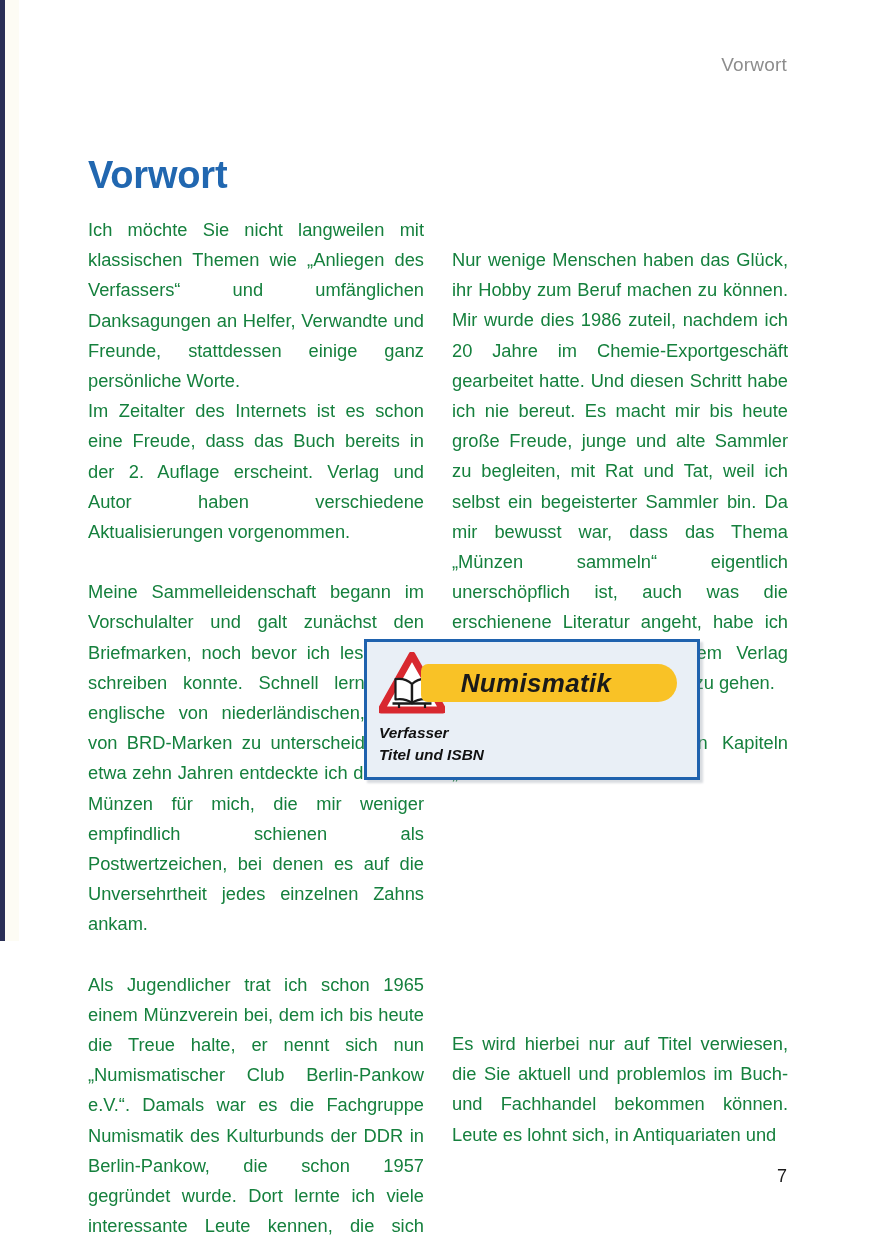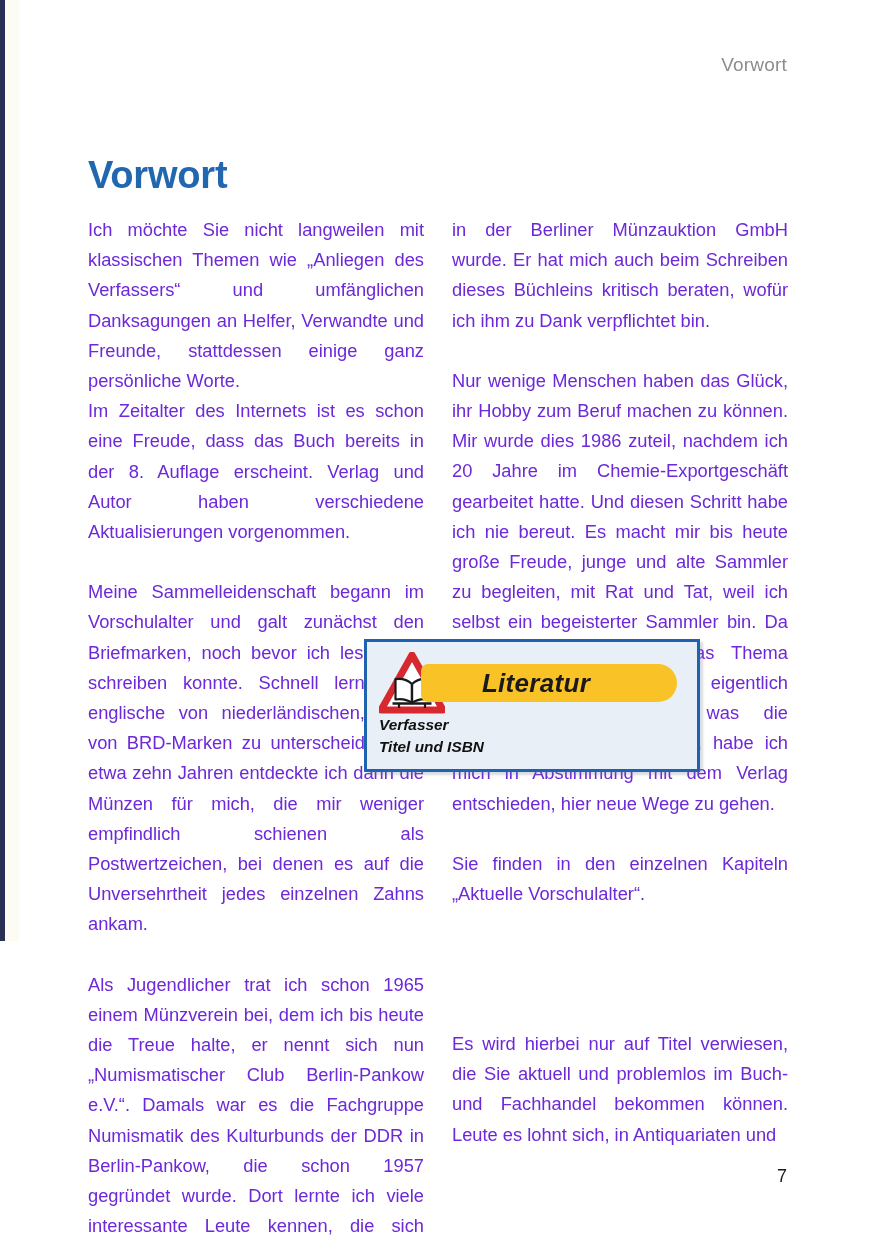--- a/index.html
+++ b/index.html
@@ -75,21 +75,21 @@
     top: 0;
     width: 336px;
   }
   .col-left  { left: 0; }
   .col-right { left: 364px; }
 
   .col p {
     margin: 0;
     font-size: 18.3px;
     line-height: 30.2px;
-    color: #6d28d9;
+    color: #15803d;
     text-align: justify;
     text-justify: inter-word;
     hyphens: manual;
   }
   .col p.gap      { margin-top: 30px; }
   .col p.tight    { margin-top: 0; }
 
   
   .callout {
     position: absolute;
@@ -127,21 +127,21 @@
     padding-right: 26px;
   }
   .warn-icon {
     position: absolute;
     left: 0;
     top: 0;
     width: 66px;
     height: 62px;
   }
   .callout-body {
-    margin-top: 0;
+    margin-top: 8px;
     font-size: 15.4px;
     font-style: italic;
     font-weight: bold;
     line-height: 21.5px;
     color: #111111;
   }
   .callout-body div { white-space: nowrap; }
 
   
   .folio {
@@ -161,27 +161,26 @@
   <div class="edge-tint"></div>
 
   <div class="running-head">Vorwort</div>
 
   <h1 class="chapter-title">Vorwort</h1>
 
   <div class="columns">
 
     <div class="col col-left">
       <p>Ich möchte Sie nicht langweilen mit klassischen Themen wie „Anliegen des Verfassers“ und umfänglichen Danksagungen an Helfer, Verwandte und Freunde, stattdessen einige ganz persönliche Worte.</p>
-      <p class="tight">Im Zeitalter des Internets ist es schon eine Freude, dass das Buch bereits in der 8. Auflage erscheint. Verlag und Autor haben verschiedene Aktualisierungen vorgenommen.</p>
+      <p class="tight">Im Zeitalter des Internets ist es schon eine Freude, dass das Buch bereits in der 2. Auflage erscheint. Verlag und Autor haben verschiedene Aktualisierungen vorgenommen.</p>
       <p class="gap">Meine Sammelleidenschaft begann im Vorschulalter und galt zunächst den Briefmarken, noch bevor ich lesen und schreiben konnte. Schnell lernte ich, englische von niederländischen, DDR- von BRD-Marken zu unterscheiden. Mit etwa zehn Jahren entdeckte ich dann die Münzen für mich, die mir weniger empfindlich schienen als Postwertzeichen, bei denen es auf die Unversehrtheit jedes einzelnen Zahns ankam.</p>
       <p class="gap">Als Jugendlicher trat ich schon 1965 einem Münzverein bei, dem ich bis heute die Treue halte, er nennt sich nun „Numismatischer Club Berlin-Pankow e.V.“. Damals war es die Fachgruppe Numismatik des Kulturbunds der DDR in Berlin-Pankow, die schon 1957 gegründet wurde. Dort lernte ich viele interessante Leute kennen, die sich diesem Hobby verschrieben hatten. Zu diesen gehört auch Klaus Priese, der später mein Kollege und dann mein Geschäftspartner</p>
     </div>
 
     <div class="col col-right">
-      <p>in der Berliner Münzauktion GmbH wurde. Er hat mich auch beim Schreiben dieses Büchleins kritisch beraten, wofür ich ihm zu Dank verpflichtet bin.</p>
       <p class="gap">Nur wenige Menschen haben das Glück, ihr Hobby zum Beruf machen zu können. Mir wurde dies 1986 zuteil, nachdem ich 20 Jahre im Chemie-Exportgeschäft gearbeitet hatte. Und diesen Schritt habe ich nie bereut. Es macht mir bis heute große Freude, junge und alte Sammler zu begleiten, mit Rat und Tat, weil ich selbst ein begeisterter Sammler bin. Da mir bewusst war, dass das Thema „Münzen sammeln“ eigentlich unerschöpflich ist, auch was die erschienene Literatur angeht, habe ich mich in Abstimmung mit dem Verlag entschieden, hier neue Wege zu gehen.</p>
       <p class="gap">Sie finden in den einzelnen Kapiteln „Aktuelle Vorschulalter“.</p>
     </div>
 
   </div>
 
   <div class="callout">
     <div class="callout-head">
 
       <span class="warn-icon">
@@ -192,21 +191,21 @@
             <path d="M33 32 C38 27.5 45 26.5 49.5 27.2 L49.5 47.5 C45 46.8 38 47.5 33 51 Z" fill="#ffffff" stroke="#1a1a1a" stroke-width="2.2" stroke-linejoin="round"></path>
             <line x1="33" y1="32" x2="33" y2="51" stroke="#1a1a1a" stroke-width="2.2"></line>
             <line x1="13.5" y1="51.5" x2="52.5" y2="51.5" stroke="#1a1a1a" stroke-width="2.6"></line>
             <line x1="20" y1="51.5" x2="20" y2="56" stroke="#1a1a1a" stroke-width="2.2"></line>
             <line x1="46" y1="51.5" x2="46" y2="56" stroke="#1a1a1a" stroke-width="2.2"></line>
           </g>
         </svg>
       </span>
 
       <div class="banner">
-        <span class="banner-label">Literatur</span>
+        <span class="banner-label">Numismatik</span>
       </div>
     </div>
 
     <div class="callout-body">
       <div>Verfasser</div>
       <div>Titel und ISBN</div>
     </div>
   </div>
 
   <div class="col col-right" style="position:absolute; left:452px; top:1029px; width:336px;">

